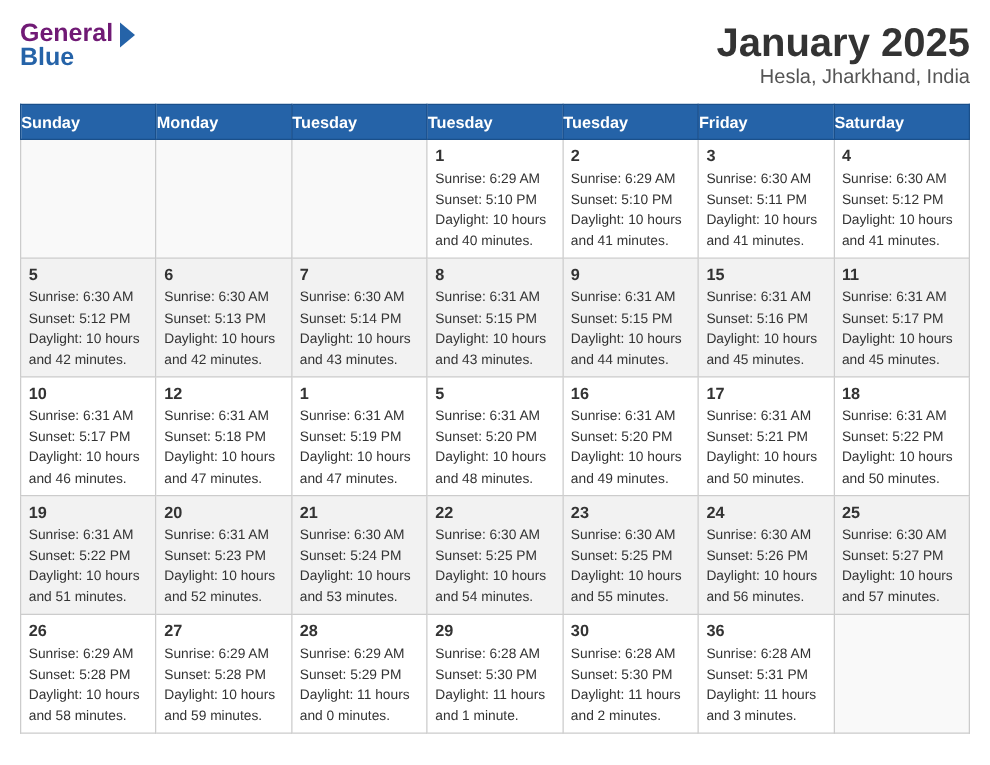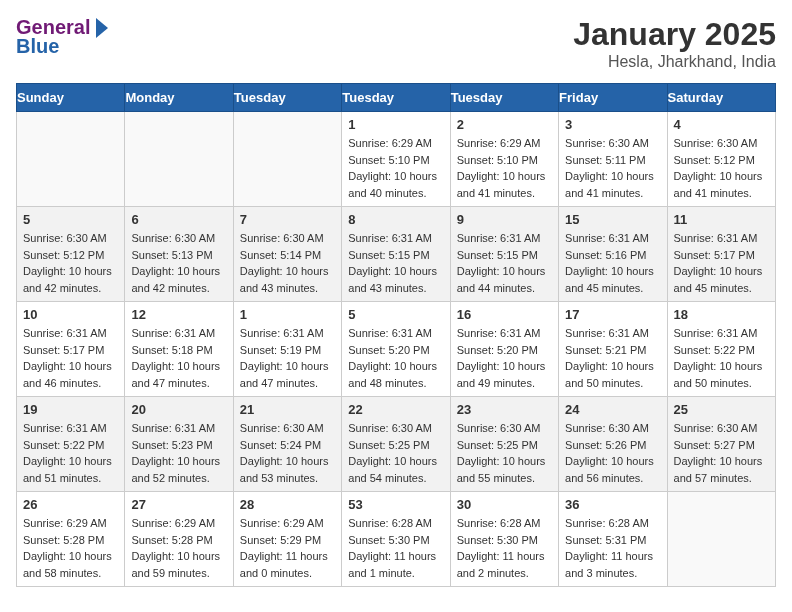--- a/index.html
+++ b/index.html
@@ -311,21 +311,21 @@
 and 59 minutes.</div>
         </td>
         <td>
           <span class="day-number">28</span>
           <div class="day-info" style="white-space: pre-line;">Sunrise: 6:29 AM
 Sunset: 5:29 PM
 Daylight: 11 hours
 and 0 minutes.</div>
         </td>
         <td>
-          <span class="day-number">53</span>
+          <span class="day-number">29</span>
           <div class="day-info" style="white-space: pre-line;">Sunrise: 6:28 AM
 Sunset: 5:30 PM
 Daylight: 11 hours
 and 1 minute.</div>
         </td>
         <td>
           <span class="day-number">30</span>
           <div class="day-info" style="white-space: pre-line;">Sunrise: 6:28 AM
 Sunset: 5:30 PM
 Daylight: 11 hours

